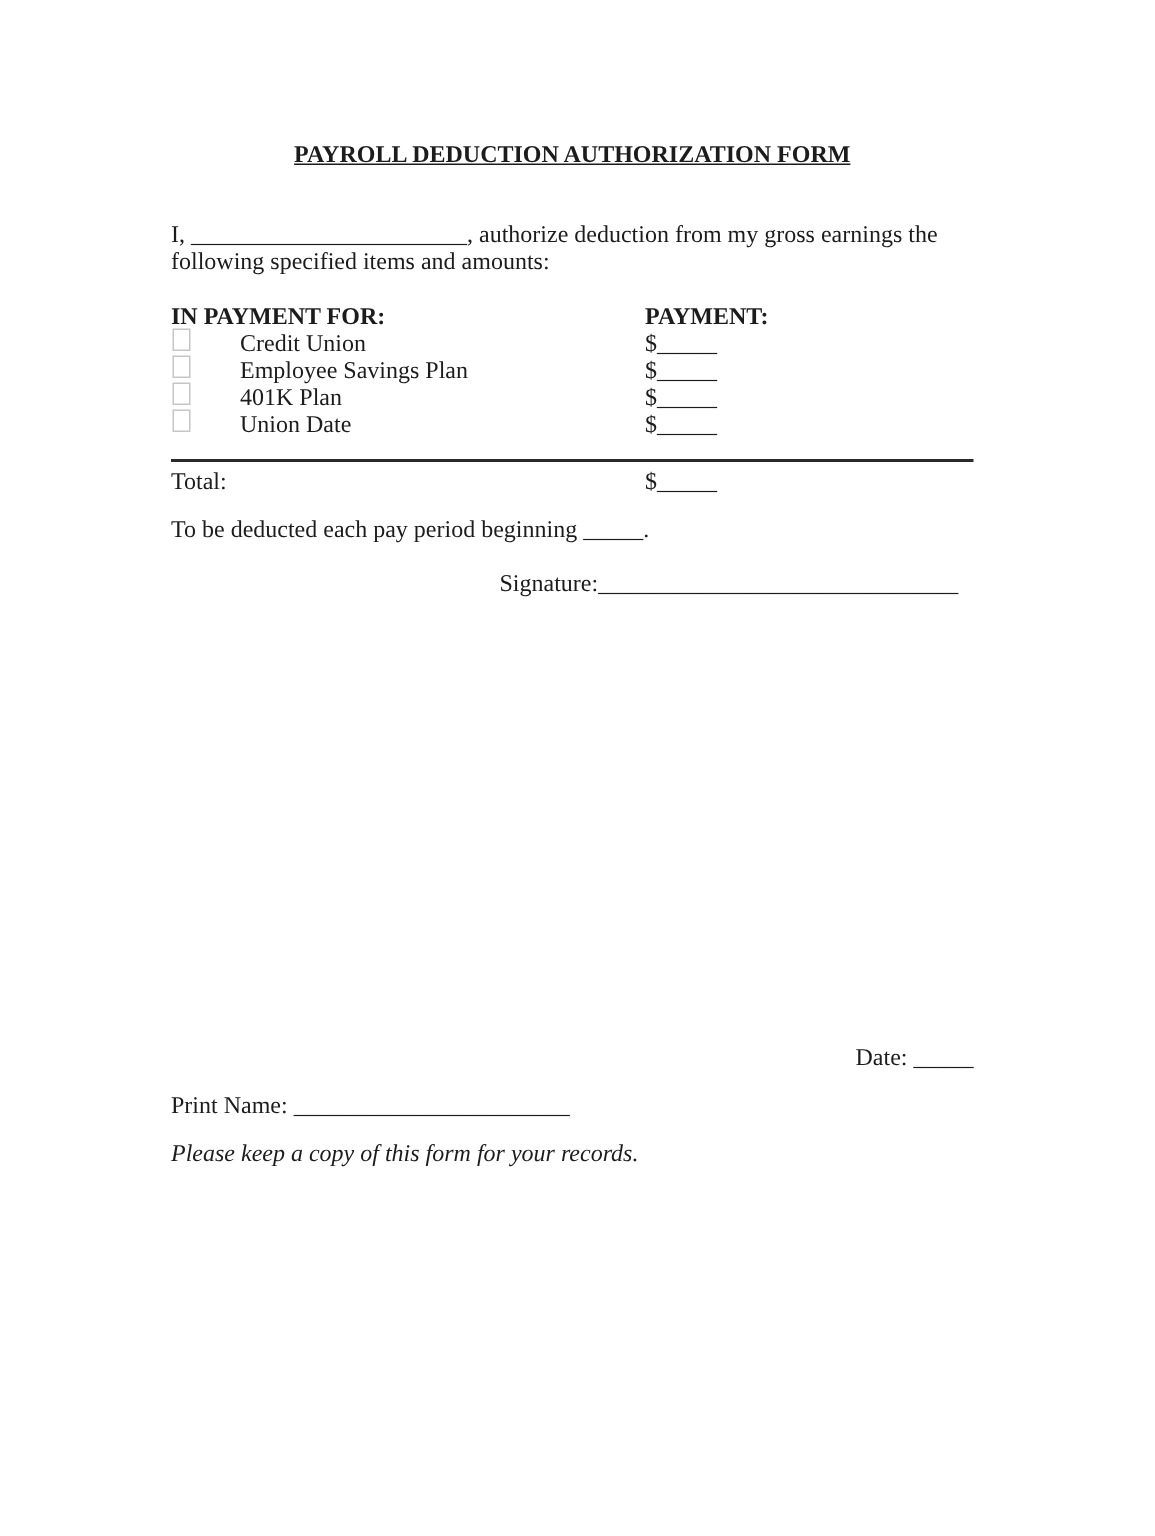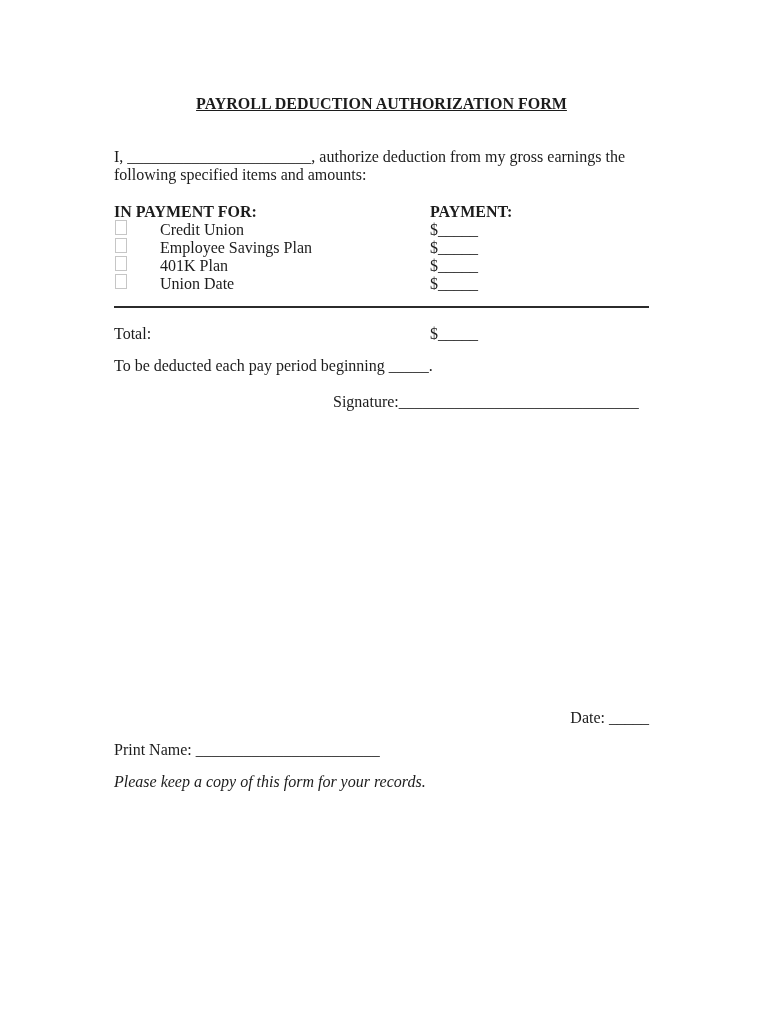--- a/index.html
+++ b/index.html
@@ -68,21 +68,21 @@
     border: 1px solid #c6c6c6;
     background: #ffffff;
     box-sizing: border-box;
   }
   .rule {
     margin-top: 13px;
     border-top: 2px solid #2b2b2b;
     width: 100%;
   }
   .total {
-    margin-top: 17px;
+    margin-top: 5px;
   }
   .italic {
     font-style: italic;
   }
 </style>
 </head>
 <body>
 
 <div class="page">
   <div class="content">

